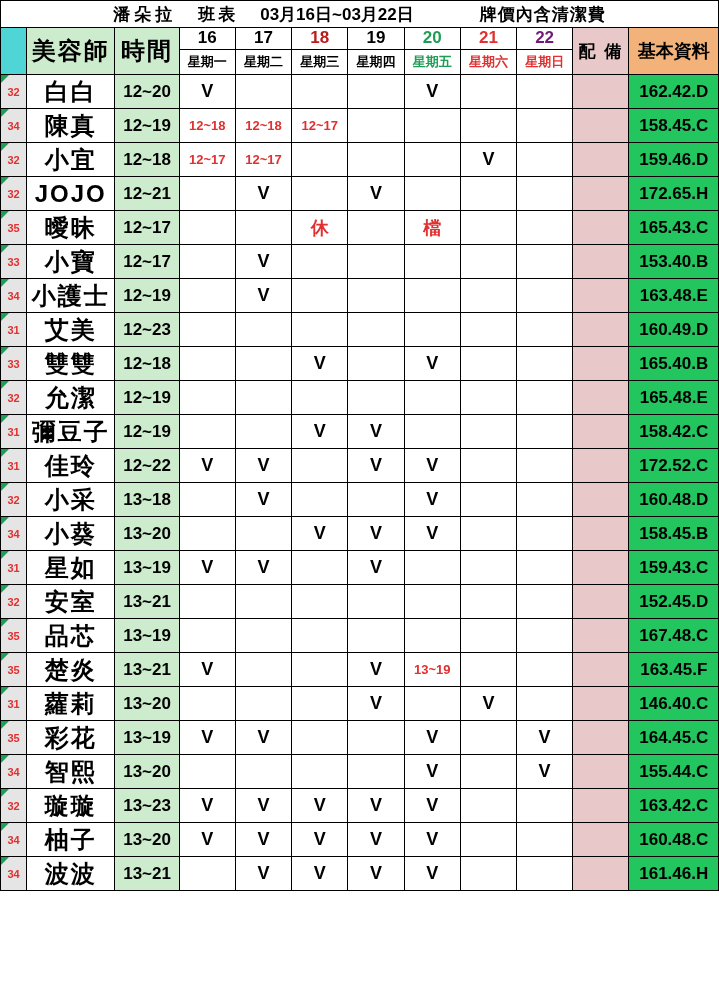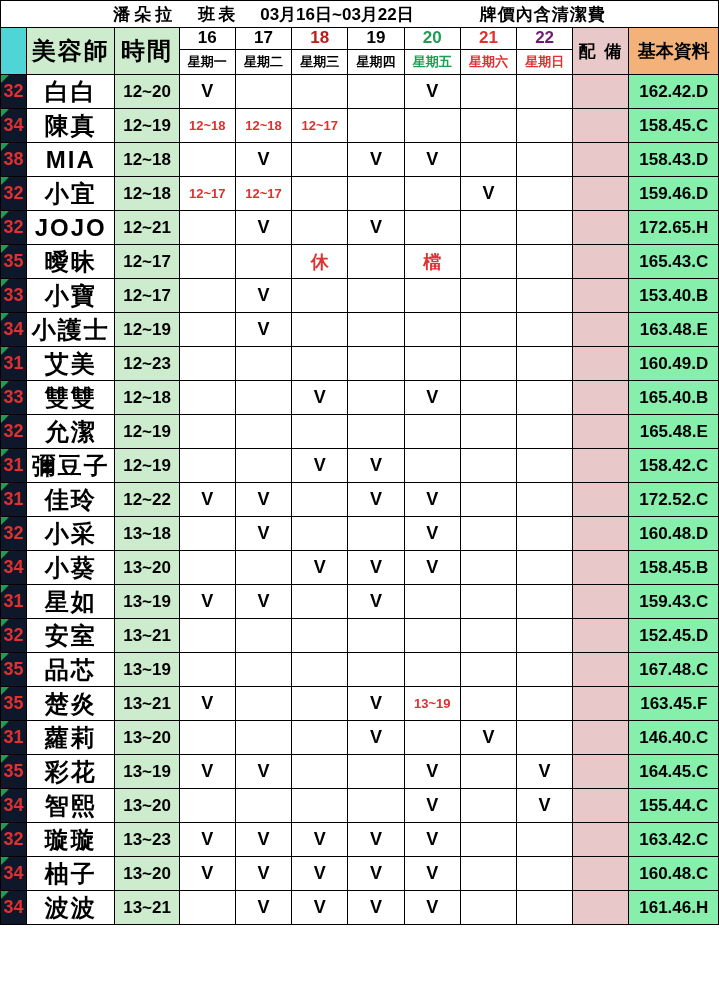--- a/index.html
+++ b/index.html
@@ -102,23 +102,23 @@
   .hdr td.name-hdr, .hdr td.time-hdr {
     background: #cdeccd;
     font-size: 24px;
     letter-spacing: 2px;
     text-align: center;
   }
 
   
   tbody tr td { height: 33px; }
   td.idx {
-    background: #0f172a;
+    background: #e5e5e5;
     color: #e03030;
-    font-size: 18px;
+    font-size: 11px;
     position: relative;
   }
   td.idx::before {
     content: "";
     position: absolute;
     top: 0; left: 0;
     border-top: 8px solid #1f9d55;
     border-right: 8px solid transparent;
   }
   td.name {
@@ -141,21 +141,21 @@
     font-size: 13px;
     color: #e03030;
   }
   td.day-cell.red {
     color: #e03030;
   }
   td.note {
     background: #e8c8c8;
   }
   td.base {
-    background: #86efac;
+    background: #22c55e;
     font-size: 17px;
     text-align: right;
     padding-right: 6px;
   }
 </style>
 </head>
 <body>
 
 <div class="sheet">
   <table class="schedule">
@@ -245,34 +245,20 @@
           <td class="day-cell small">12~18</td>
           <td class="day-cell small">12~17</td>
           <td class="day-cell"></td>
           <td class="day-cell"></td>
           <td class="day-cell"></td>
           <td class="day-cell"></td>
           <td class="note"></td>
           <td class="base">158.45.C</td>
         </tr>
         <tr>
-          <td class="idx">38</td>
-          <td class="name">MIA</td>
-          <td class="time">12~18</td>
-          <td class="day-cell"></td>
-          <td class="day-cell">V</td>
-          <td class="day-cell"></td>
-          <td class="day-cell">V</td>
-          <td class="day-cell">V</td>
-          <td class="day-cell"></td>
-          <td class="day-cell"></td>
-          <td class="note"></td>
-          <td class="base">158.43.D</td>
-        </tr>
-        <tr>
           <td class="idx">32</td>
           <td class="name">小宜</td>
           <td class="time">12~18</td>
           <td class="day-cell small">12~17</td>
           <td class="day-cell small">12~17</td>
           <td class="day-cell"></td>
           <td class="day-cell"></td>
           <td class="day-cell"></td>
           <td class="day-cell">V</td>
           <td class="day-cell"></td>

